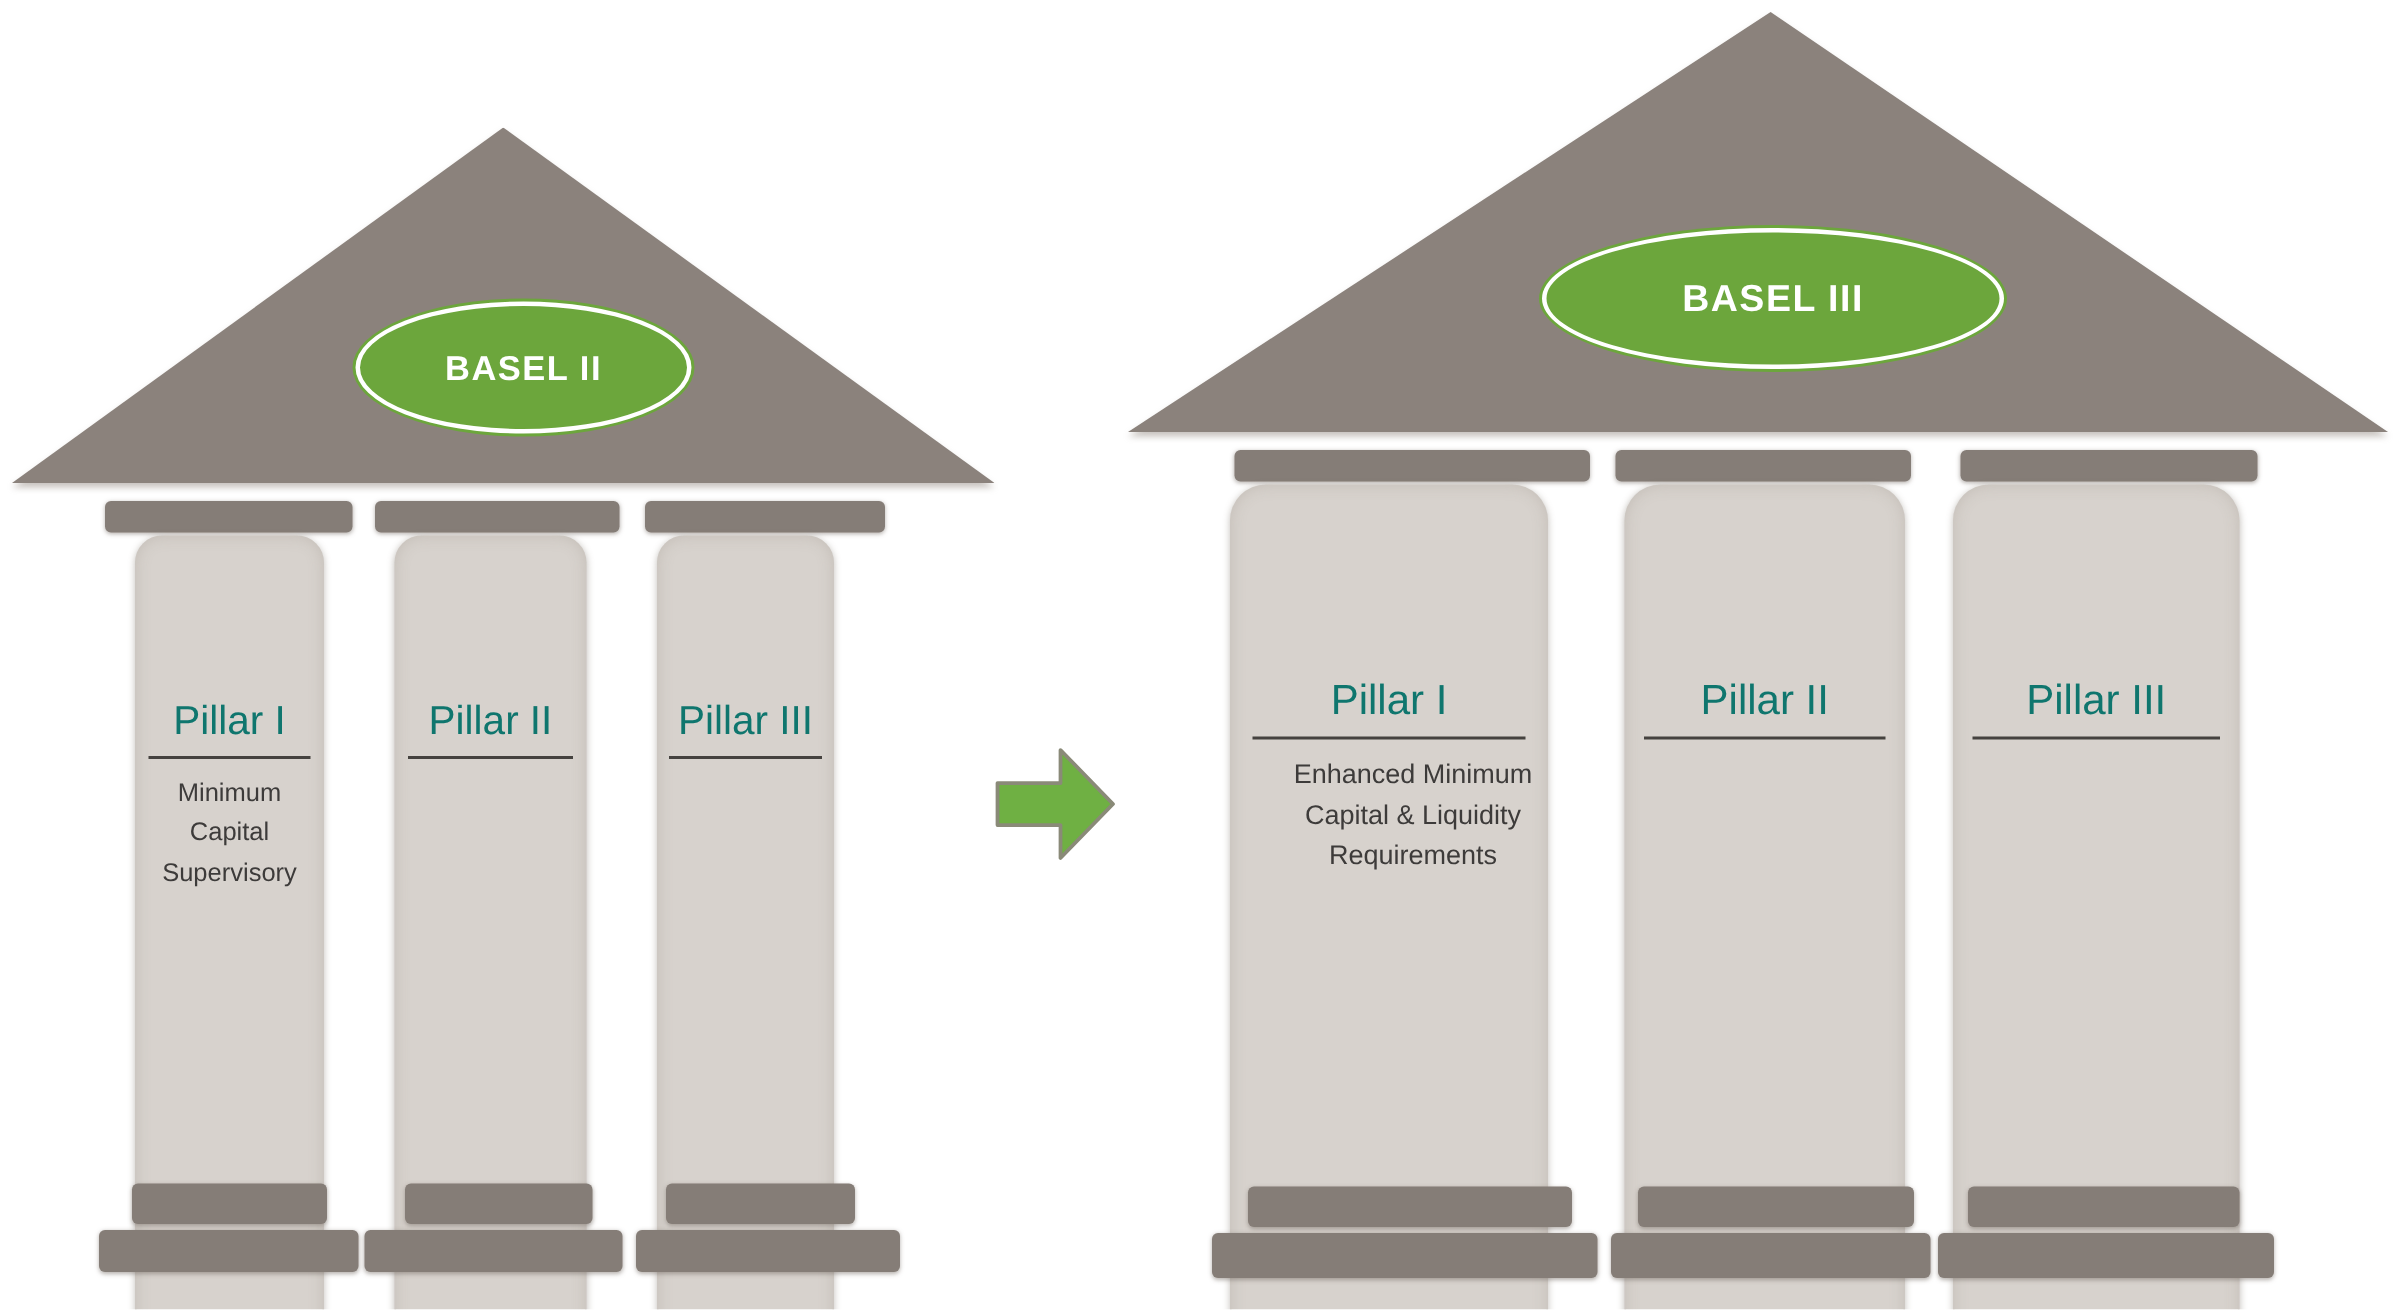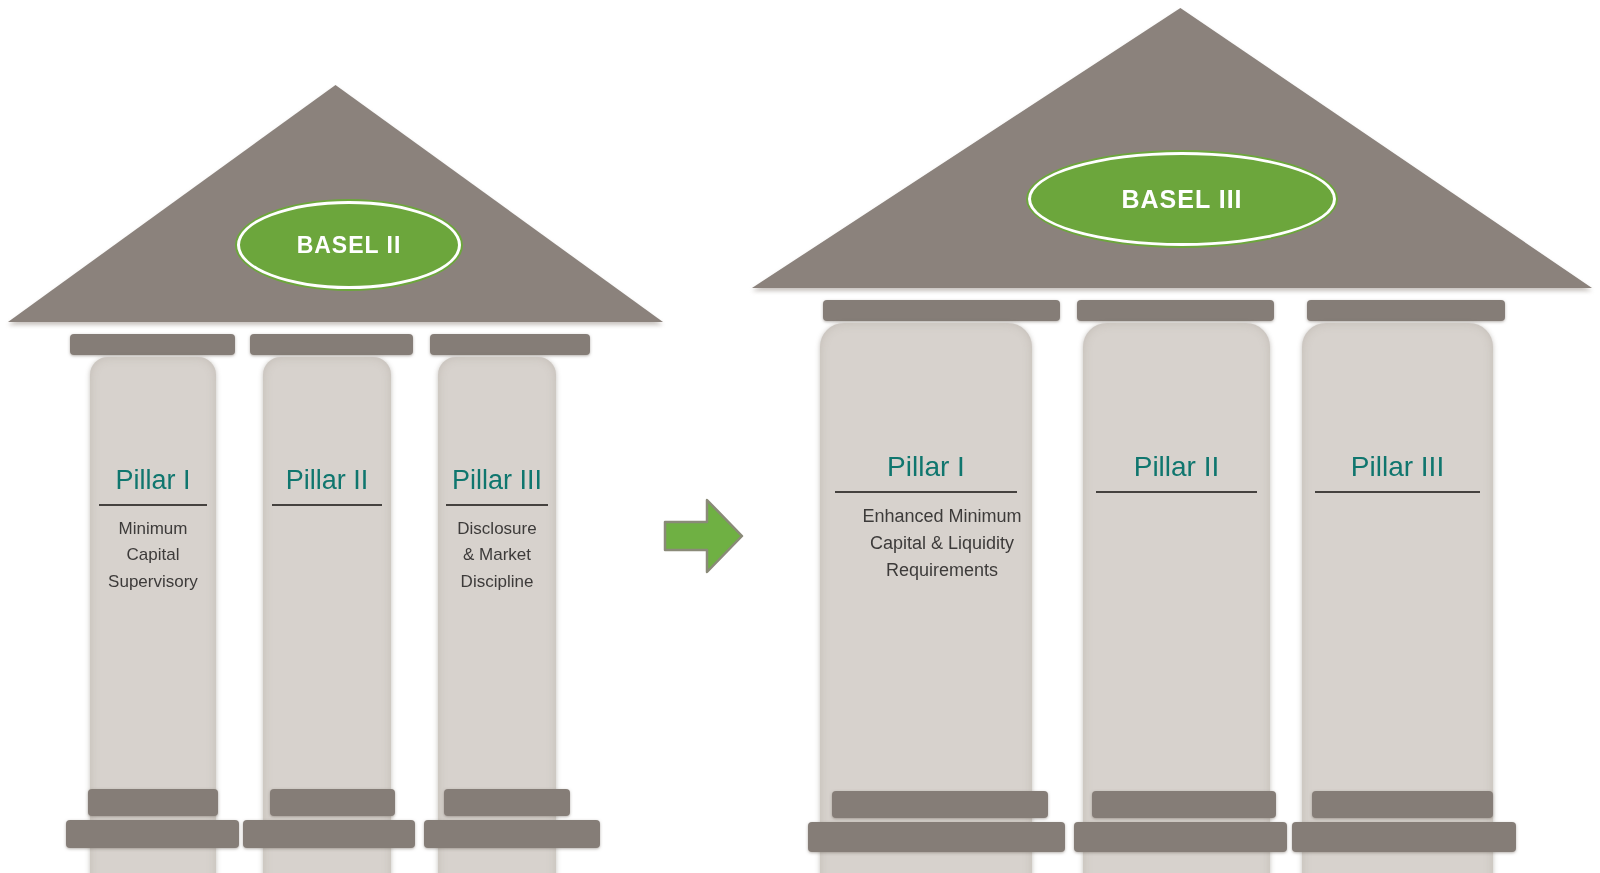--- a/index.html
+++ b/index.html
@@ -69,23 +69,20 @@
 Capital
 Supervisory</div>
     </div>
     <div class="pillar pillar-l" style="left:263px;top:357px;width:128px;height:432px;">
       <div class="pillar-title">Pillar II</div>
       <div class="pillar-rule"></div>
     </div>
     <div class="pillar pillar-l" style="left:438px;top:357px;width:118px;height:432px;">
       <div class="pillar-title">Pillar III</div>
       <div class="pillar-rule"></div>
-      <div class="pillar-body">Disclosure
-&amp; Market
-Discipline</div>
     </div>
 
     <div class="plinth" style="left:88px;top:789px;width:130px;height:27px;"></div>
     <div class="plinth" style="left:270px;top:789px;width:125px;height:27px;"></div>
     <div class="plinth" style="left:444px;top:789px;width:126px;height:27px;"></div>
 
     <div class="slab" style="left:66px;top:820px;width:173px;height:28px;"></div>
     <div class="slab" style="left:243px;top:820px;width:172px;height:28px;"></div>
     <div class="slab" style="left:424px;top:820px;width:176px;height:28px;"></div>
   </div>

